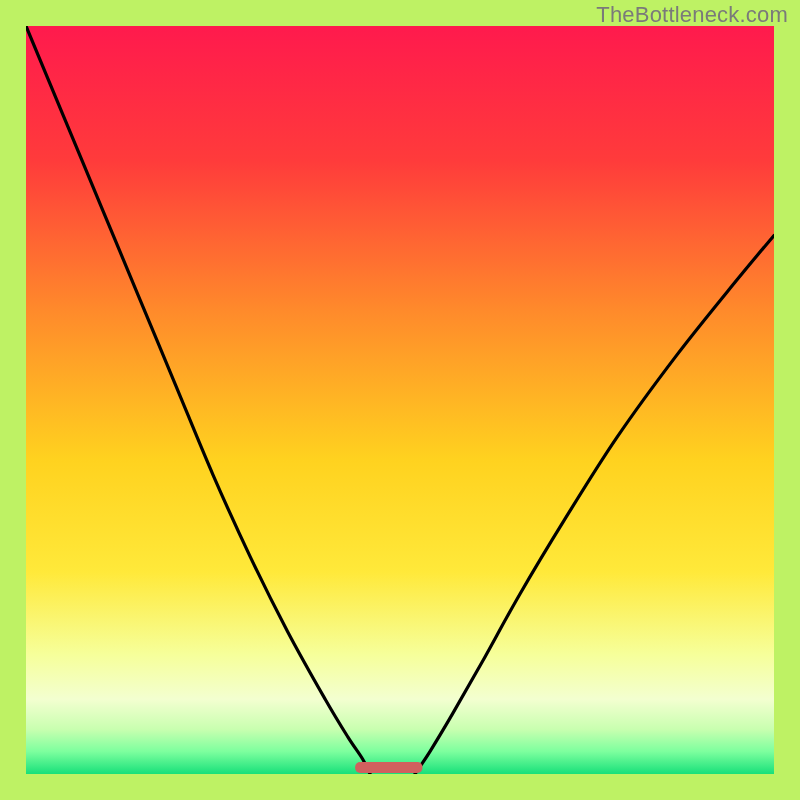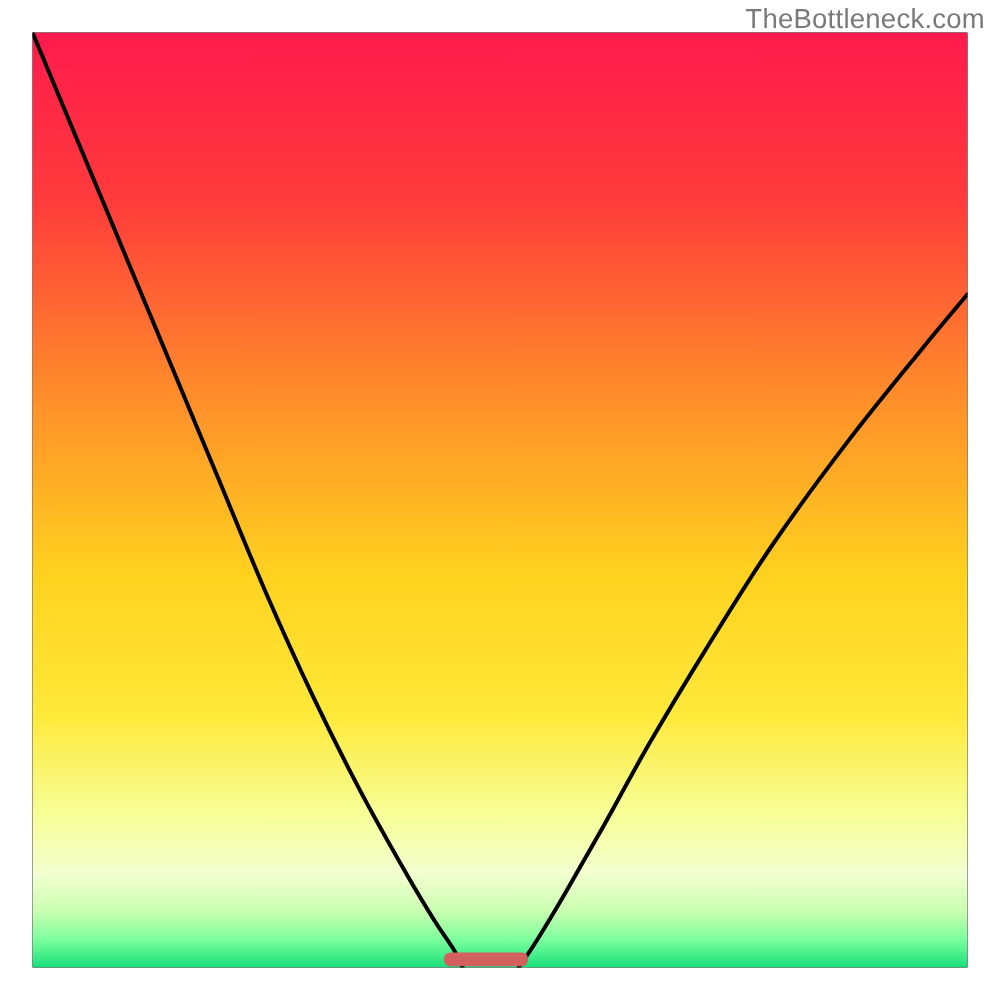--- a/index.html
+++ b/index.html
@@ -8,21 +8,21 @@
     width: 800px;
     height: 800px;
     background: #000;
     overflow: hidden;
     font-family: Arial, Helvetica, sans-serif;
   }
   .outer {
     position: relative;
     width: 800px;
     height: 800px;
-    background: #ffffff;
+    background: #bef264;
   }
   .watermark {
     position: absolute;
     top: 2px;
     right: 12px;
     color: #7a7a7a;
     font-size: 22px;
     letter-spacing: 0.2px;
     z-index: 10;
   }

